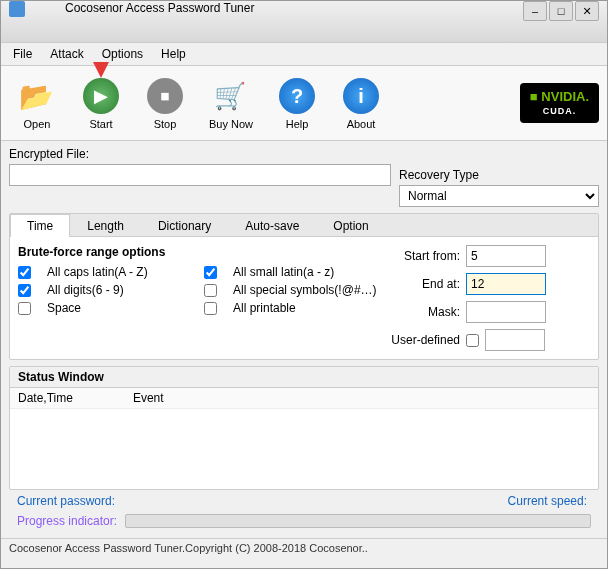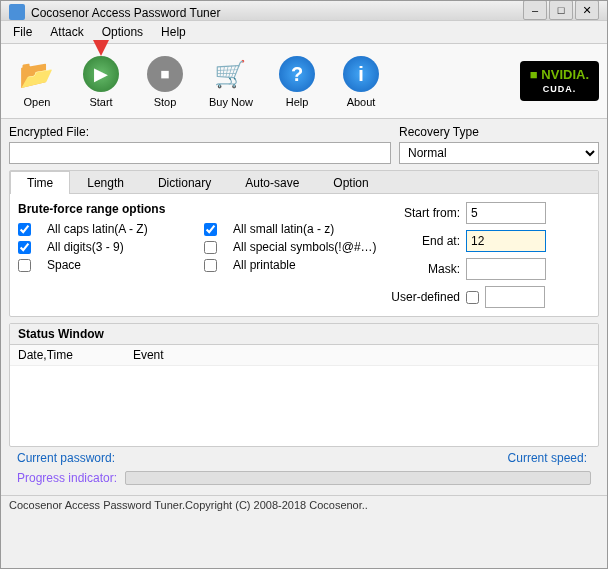--- a/index.html
+++ b/index.html
@@ -7,26 +7,27 @@
       font-family: 'Segoe UI', Tahoma, sans-serif;
       font-size: 12px;
       background: #f0f0f0;
       width: 608px;
       height: 569px;
       overflow: hidden;
       border: 1px solid #999;
     }
     .title-bar {
       background: linear-gradient(to bottom, #f0f0f0, #d8d8d8);
-      height: 20px;
-      display: flex;
-      align-items: flex-end;
+      height: 42px;
+      display: flex;
+      align-items: flex-start;
       padding: 0 8px;
       border-bottom: 1px solid #ccc;
       user-select: none;
+      gap: 34px;
     }
     .title-bar-icon {
       width: 16px; height: 16px;
       background: #4a90d9;
       border-radius: 2px;
       margin-right: 6px;
       flex-shrink: 0;
     }
     .title-bar-text {
       font-size: 12px;
@@ -131,21 +132,21 @@
       padding: 0 4px;
     }
 
     .top-section {
       display: flex;
       align-items: flex-start;
       gap: 8px;
       margin-bottom: 6px;
     }
     .left-section { flex: 1; }
-    .right-section { min-width: 200px; }
+    .right-section { min-width: 200px; margin-top: 21px; }
 
     .tab-panel {
       border: 1px solid #ccc;
       background: #fff;
       border-radius: 2px;
     }
     .tabs {
       display: flex;
       background: #e8e8e8;
       border-bottom: 1px solid #ccc;
@@ -420,21 +421,21 @@
             <label class="checkbox-row">
               <input type="checkbox" checked="" style="">
               <span>All caps latin(A - Z)</span>
             </label>
             <label class="checkbox-row">
               <input type="checkbox" checked="" style="">
               <span>All small latin(a - z)</span>
             </label>
             <label class="checkbox-row">
               <input type="checkbox" checked="" style="">
-              <span>All digits(3 - 9)</span>
+              <span>All digits(6 - 9)</span>
             </label>
             <label class="checkbox-row">
               <input type="checkbox" style="">
               <span>All special symbols(!@#…)</span>
             </label>
             <label class="checkbox-row">
               <input type="checkbox" style="">
               <span>Space</span>
             </label>
             <label class="checkbox-row">

